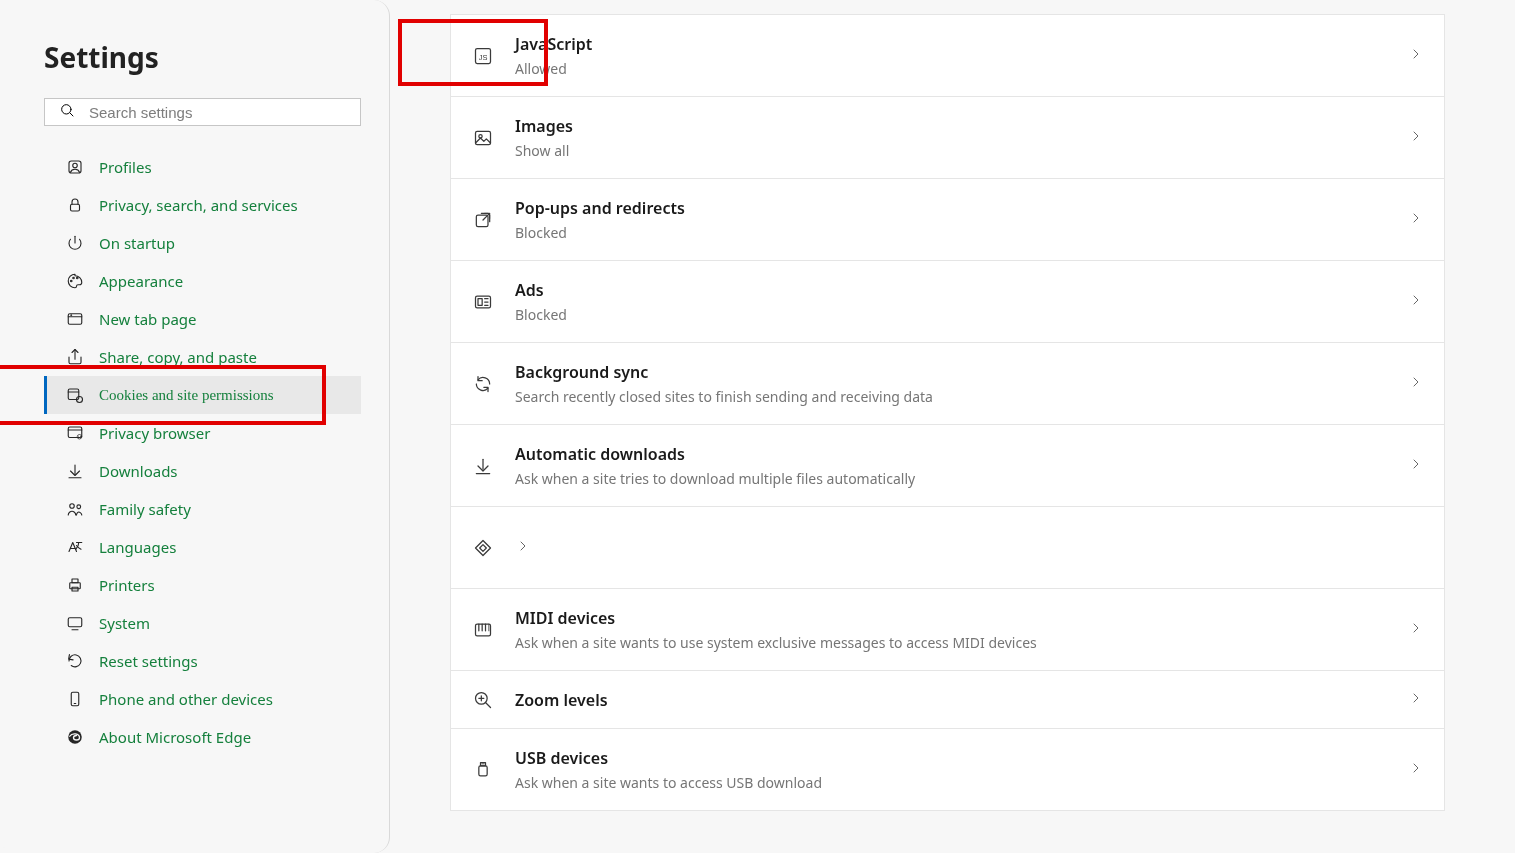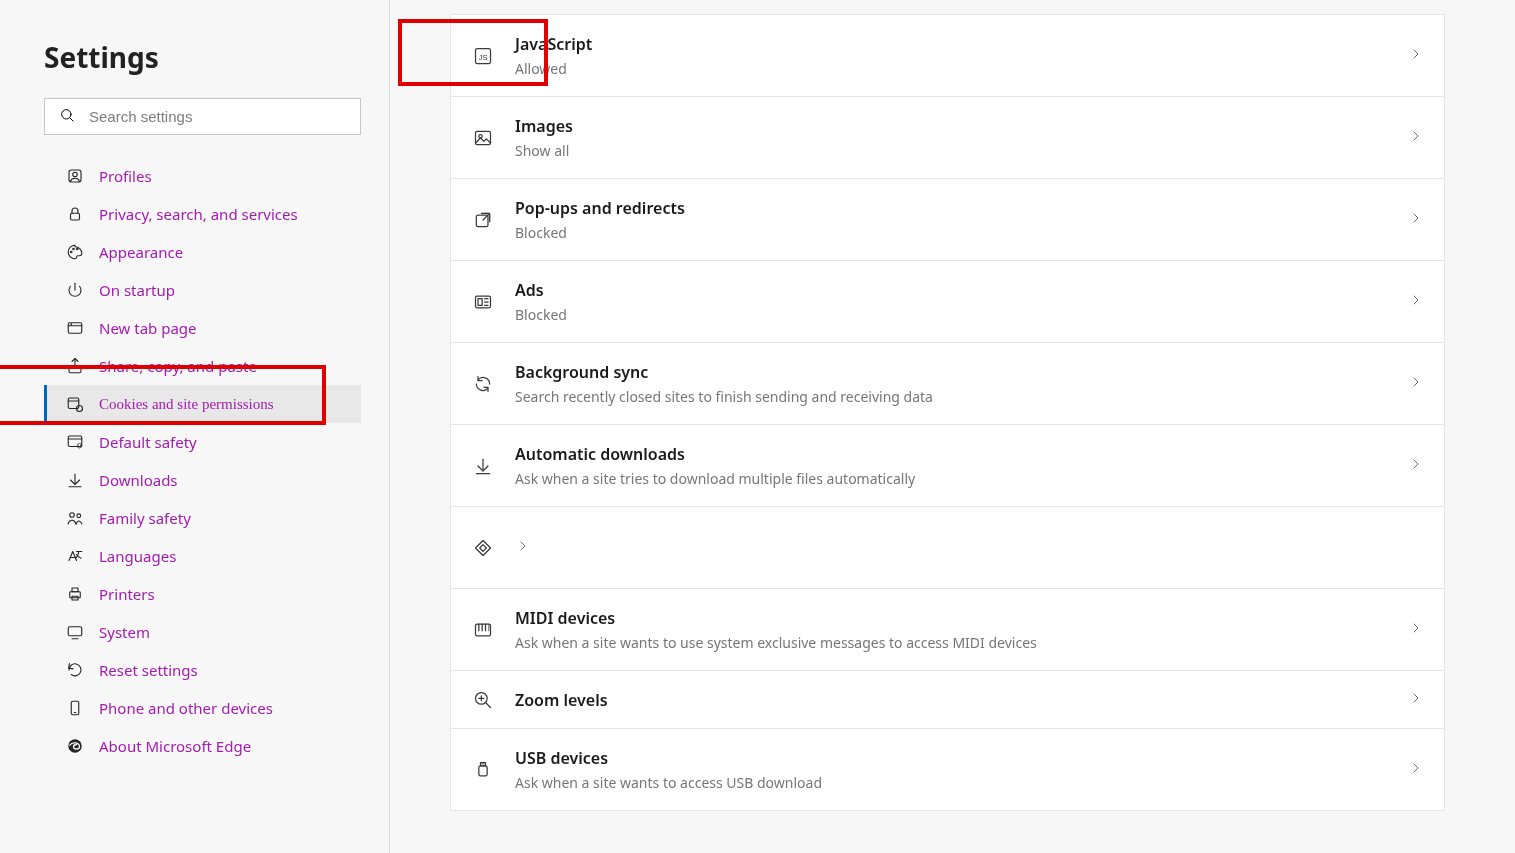--- a/index.html
+++ b/index.html
@@ -13,31 +13,32 @@
   }
 
   
   .sidebar {
     width: 390px;
     height: 100%;
     padding: 38px 28px 40px 44px;
     border-right: 1px solid #d9d9d9;
     background: #f7f7f7;
     overflow-y: auto;
+    border-radius: 16px;
   }
   .settings-title {
     font-size: 28px;
     font-weight: 700;
     color: #222;
     margin-bottom: 22px;
   }
   .search-box {
     display: flex;
     align-items: center;
-    height: 37px;
+    height: 28px;
     border: 1px solid #c6c6c6;
     background: #fff;
     padding: 0 14px;
     margin-bottom: 22px;
   }
   .search-box svg { flex: 0 0 auto; }
   .search-input {
     border: none;
     outline: none;
     margin-left: 14px;
@@ -48,21 +49,21 @@
   }
   .search-input::placeholder { color: #7d7d7d; }
 
   .nav { list-style: none; }
   .nav-item {
     display: flex;
     align-items: center;
     height: 38px;
     padding: 0 10px 0 18px;
     font-size: 15px;
-    color: #a21caf;
+    color: #15803d;
     cursor: pointer;
     border-left: 3px solid transparent;
     position: relative;
   }
   .nav-item.selected {
     background: #e8e8e8;
     border-left: 3px solid #0067c0;
     font-family: Liberation Serif, serif;
   }
   .nav-item .nav-icon {
@@ -173,40 +174,40 @@
           <svg width="18" height="18" viewBox="0 0 24 24">
             <rect x="6" y="11" width="12" height="9" rx="2"></rect>
             <path d="M8 11V8a4 4 0 0 1 8 0v3"></path>
           </svg>
         </span>
       <span class="nav-label">Privacy, search, and services</span>
     </li>
     <li class="nav-item">
       <span class="nav-icon">
           <svg width="18" height="18" viewBox="0 0 24 24">
+            <path d="M12 3v9"></path>
+            <path d="M6 7a8 8 0 1 0 12 0"></path>
+          </svg>
+        </span>
+      <span class="nav-label">On startup</span>
+    </li>
+    <li class="nav-item">
+      <span class="nav-icon">
+          <svg width="18" height="18" viewBox="0 0 24 24">
             <path d="M12 3a9 9 0 1 0 0 18c1 0 2-.5 2-2 0-1 .5-2 2-2h2a3 3 0 0 0 3-3 9 9 0 0 0-9-9z"></path>
             <circle cx="7" cy="12" r="1"></circle>
             <circle cx="10" cy="8" r="1"></circle>
             <circle cx="15" cy="8" r="1"></circle>
           </svg>
         </span>
       <span class="nav-label">Appearance</span>
     </li>
     <li class="nav-item">
       <span class="nav-icon">
           <svg width="18" height="18" viewBox="0 0 24 24">
-            <path d="M12 3v9"></path>
-            <path d="M6 7a8 8 0 1 0 12 0"></path>
-          </svg>
-        </span>
-      <span class="nav-label">On startup</span>
-    </li>
-    <li class="nav-item">
-      <span class="nav-icon">
-          <svg width="18" height="18" viewBox="0 0 24 24">
             <rect x="3" y="5" width="18" height="14" rx="2"></rect>
             <line x1="3" y1="9" x2="21" y2="9"></line>
             <circle cx="7" cy="7" r="0.5"></circle>
           </svg>
         </span>
       <span class="nav-label">New tab page</span>
     </li>
     <li class="nav-item">
       <span class="nav-icon">
           <svg width="18" height="18" viewBox="0 0 24 24">
@@ -229,21 +230,21 @@
     </li>
     <li class="nav-item">
       <span class="nav-icon">
           <svg width="18" height="18" viewBox="0 0 24 24">
             <rect x="3" y="4" width="18" height="14" rx="2"></rect>
             <line x1="3" y1="8" x2="21" y2="8"></line>
             <circle cx="18" cy="17" r="3" stroke-width="1"></circle>
             <path d="M17 17l1 1 1.5-1.5" stroke-width="1"></path>
           </svg>
         </span>
-      <span class="nav-label">Default safety</span>
+      <span class="nav-label">Privacy browser</span>
     </li>
     <li class="nav-item">
       <span class="nav-icon">
           <svg width="18" height="18" viewBox="0 0 24 24">
             <line x1="12" y1="4" x2="12" y2="16"></line>
             <polyline points="6 12 12 18 18 12"></polyline>
             <line x1="4" y1="21" x2="20" y2="21"></line>
           </svg>
         </span>
       <span class="nav-label">Downloads</span>

